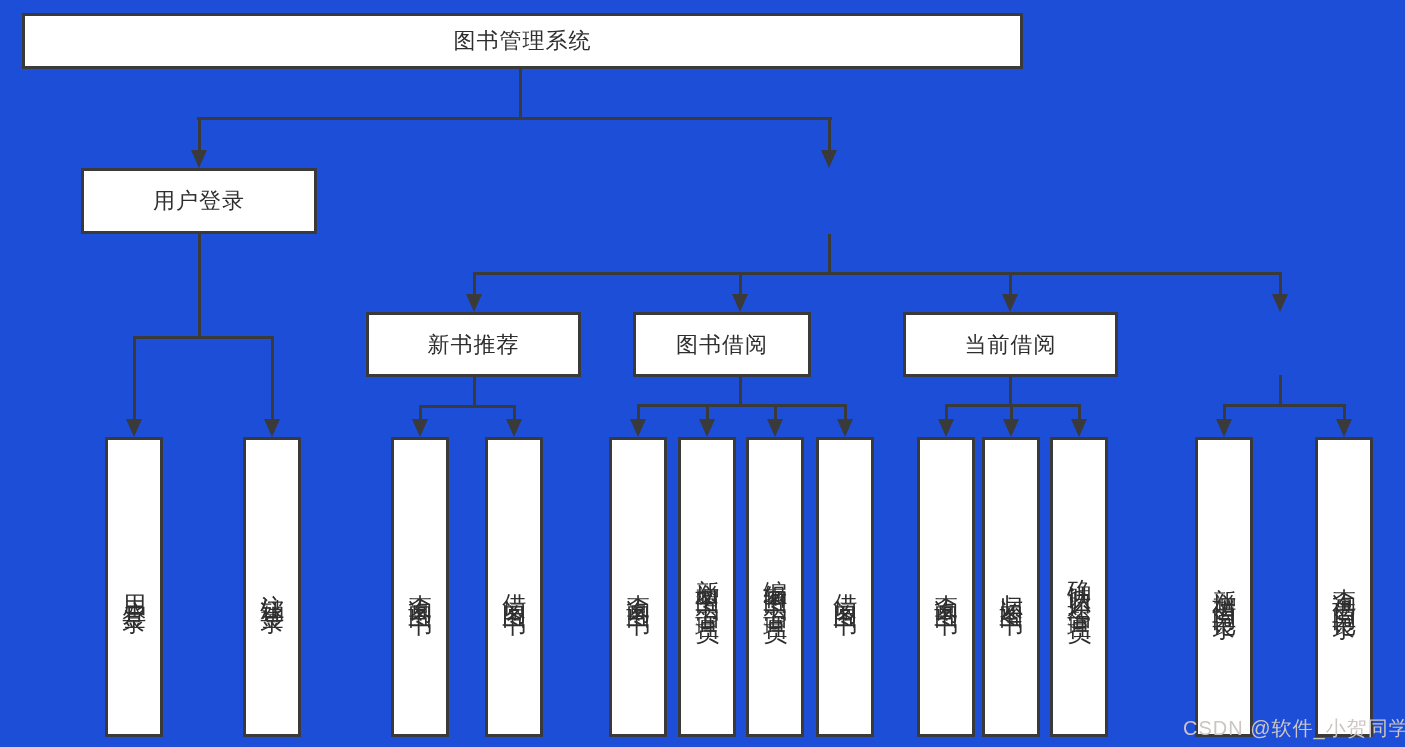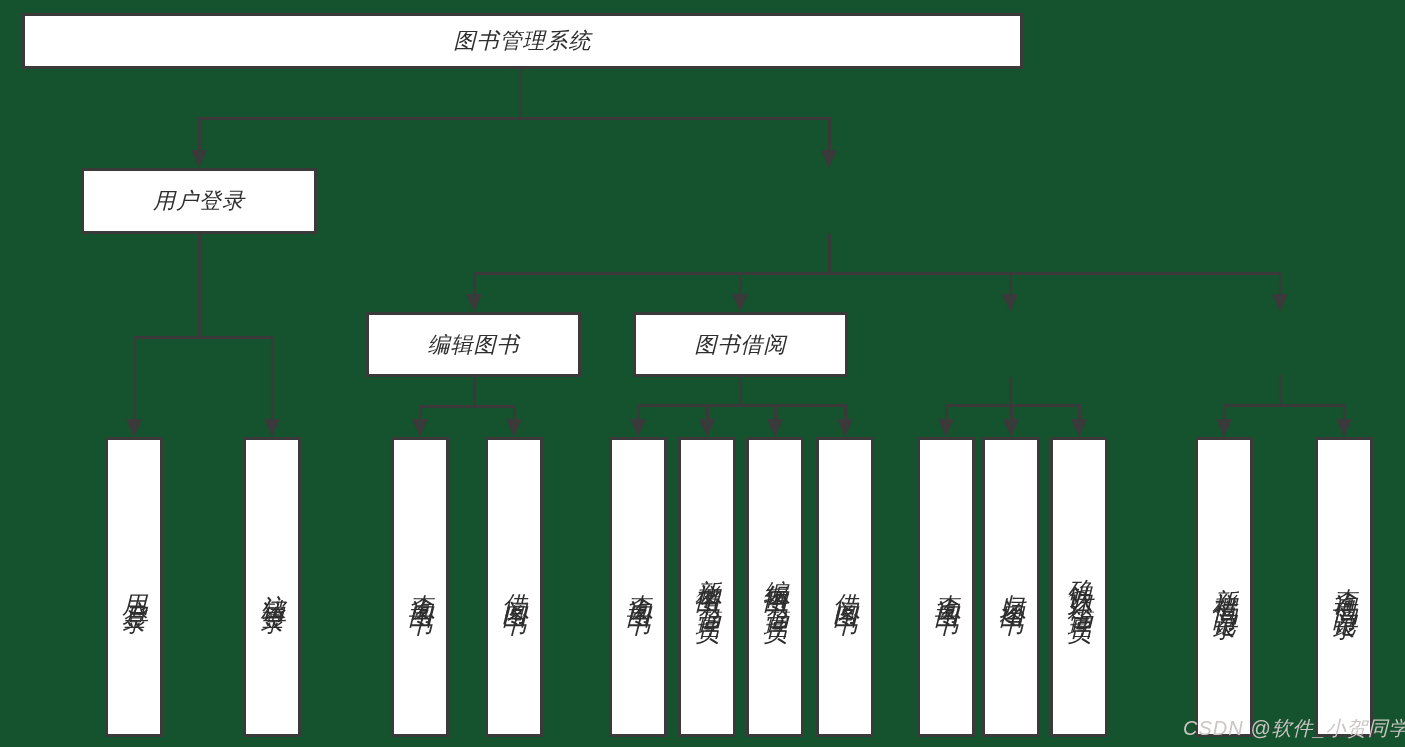--- a/index.html
+++ b/index.html
@@ -1,18 +1,18 @@
 <!DOCTYPE html>
 <html lang="zh"><head>
 <meta charset="utf-8">
 <style>
   html,body { margin:0; padding:0; background:#ffffff; }
   .canvas {
-    position:relative; width:1405px; height:747px; background:#14532d;
-    font-family:"Liberation Sans", sans-serif; color:#2e2e2e; overflow:hidden;font-style:italic;
+    position:relative; width:1405px; height:747px; background:#1d4ed8;
+    font-family:"Liberation Sans", sans-serif; color:#2e2e2e; overflow:hidden;
   }
   .box {
     position:absolute; box-sizing:border-box; background:#ffffff;
     border:3px solid #3a3a3a; display:flex; align-items:center; justify-content:center;
     text-align:center; z-index:2;
   }
   .box.h span { font-size:22px; letter-spacing:1px; white-space:nowrap; }
   .box.v span {
     writing-mode:vertical-rl; text-orientation:mixed;
     font-size:24px; letter-spacing:6px; line-height:1.1; white-space:nowrap;
@@ -37,24 +37,27 @@
 
   <div class="box h" style="left:22px;top:13px;width:1001px;height:56px">
     <span>图书管理系统</span>
   </div>
 
   <div class="box h" style="left:81px;top:168px;width:236px;height:66px">
     <span>用户登录</span>
   </div>
 
   <div class="box h" style="left:366px;top:312px;width:215px;height:65px">
-    <span>编辑图书</span>
+    <span>新书推荐</span>
   </div>
-  <div class="box h" style="left:633px;top:312px;width:215px;height:65px">
+  <div class="box h" style="left:633px;top:312px;width:178px;height:65px">
     <span>图书借阅</span>
+  </div>
+  <div class="box h" style="left:903px;top:312px;width:215px;height:65px">
+    <span>当前借阅</span>
   </div>
 
   <div class="box v" style="left:105px;top:437px;width:58px;height:300px">
     <span>用户登录</span>
   </div>
   <div class="box v" style="left:243px;top:437px;width:58px;height:300px">
     <span>注销登录</span>
   </div>
 
   <div class="box v" style="left:391px;top:437px;width:58px;height:300px">

